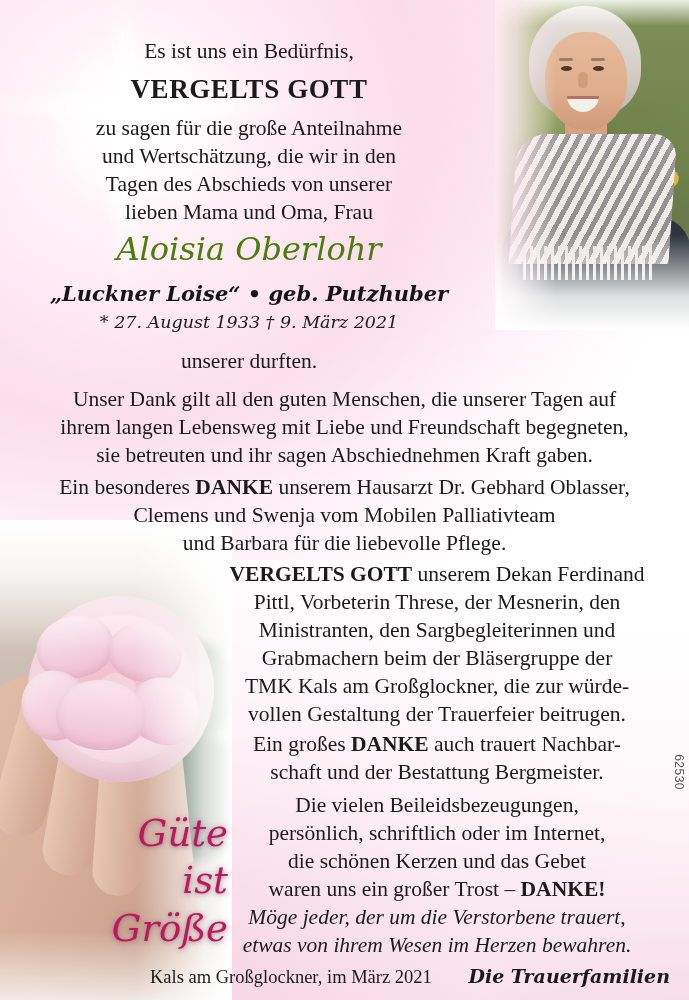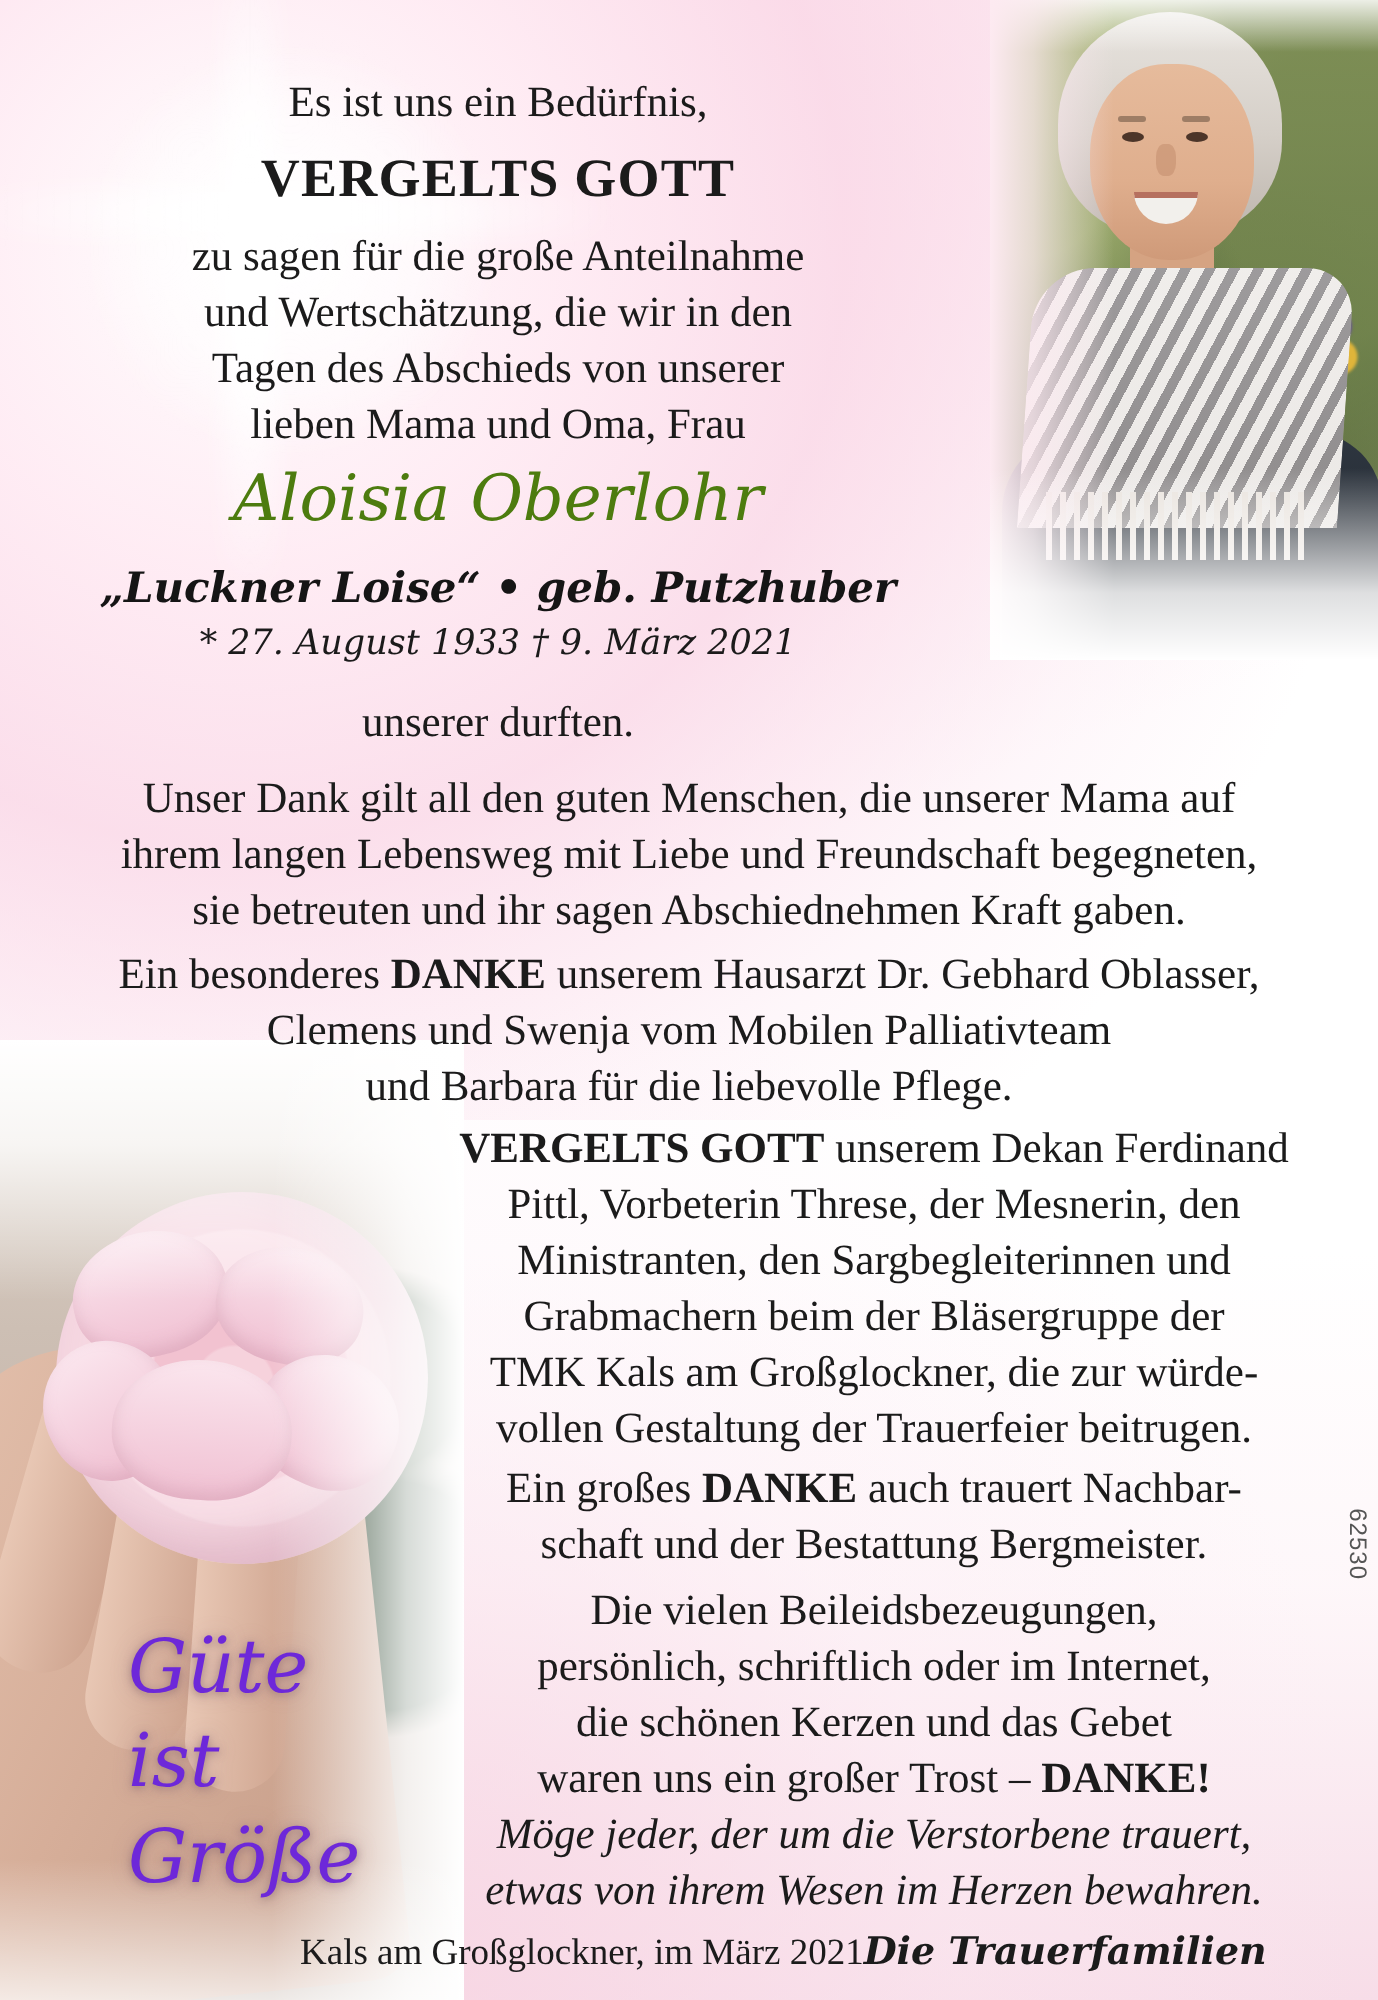--- a/index.html
+++ b/index.html
@@ -246,24 +246,24 @@
     background: linear-gradient(to bottom, #ffffff 0%, rgba(255,255,255,0.8) 40%, rgba(255,255,255,0) 100%);
   }
   .rose-photo .rp-fade-b {
     position: absolute; left: 0; bottom: 0;
     width: 100%; height: 70px;
     background: linear-gradient(to top, rgba(255,255,255,0.75), rgba(255,255,255,0));
   }
 
   .motto {
     position: absolute;
-    left: 64px; bottom: 48px;
+    left: 48px; bottom: 48px;
     width: 180px;
-    text-align: left;
-    color: #6d28d9;
+    text-align: right;
+    color: #be185d;
     font-family: "DejaVu Serif", serif;
     font-style: italic;
     font-size: 37px;
     line-height: 1.28;
     text-shadow: 0 1px 4px rgba(120,90,100,0.55), 0 0 10px rgba(170,130,145,0.45);
   }
   .motto span { display: block; }
 
   
   .content {
@@ -317,20 +317,21 @@
   .thanks4 { left: 206px; top: 707px; width: 462px; }
   .thanks5 { left: 206px; top: 768px; width: 462px; }
   .thanks6 { left: 206px; top: 880px; width: 462px; font-style: italic; }
 
   .footer {
     position: absolute;
     left: 150px; bottom: 12px;
     width: 520px;
     display: flex;
     align-items: baseline;
+    justify-content: space-between;
     font-family: "Liberation Serif", serif;
     font-size: 18.5px;
     color: #1b1b1b;
   }
   .footer .fam {
     font-family: "DejaVu Serif", serif;
     font-style: italic;
     font-weight: bold;
     font-size: 19px;
   }
@@ -415,21 +416,21 @@
       <p>Tagen des Abschieds von unserer</p>
       <p>lieben Mama und Oma, Frau</p>
     </div>
 
     <div class="blk name">Aloisia Oberlohr</div>
     <div class="blk nickname">„Luckner Loise“ • geb. Putzhuber</div>
     <div class="blk dates">* 27. August 1933    † 9. März 2021</div>
     <div class="blk erfahren">unserer durften.</div>
 
     <div class="blk thanks1">
-      <p>Unser Dank gilt all den guten Menschen, die unserer Mama auf</p>
+      <p>Unser Dank gilt all den guten Menschen, die unserer Tagen auf</p>
       <p>ihrem langen Lebensweg mit Liebe und Freundschaft begegneten,</p>
       <p>sie betreuten und ihr sagen Abschiednehmen Kraft gaben.</p>
     </div>
 
     <div class="blk thanks2">
       <p><span>Ein besonderes </span><span class="b">DANKE</span><span> unserem Hausarzt Dr. Gebhard Oblasser,</span></p>
       <p>Clemens und Swenja vom Mobilen Palliativteam</p>
       <p>und Barbara für die liebevolle Pflege.</p>
     </div>
 

